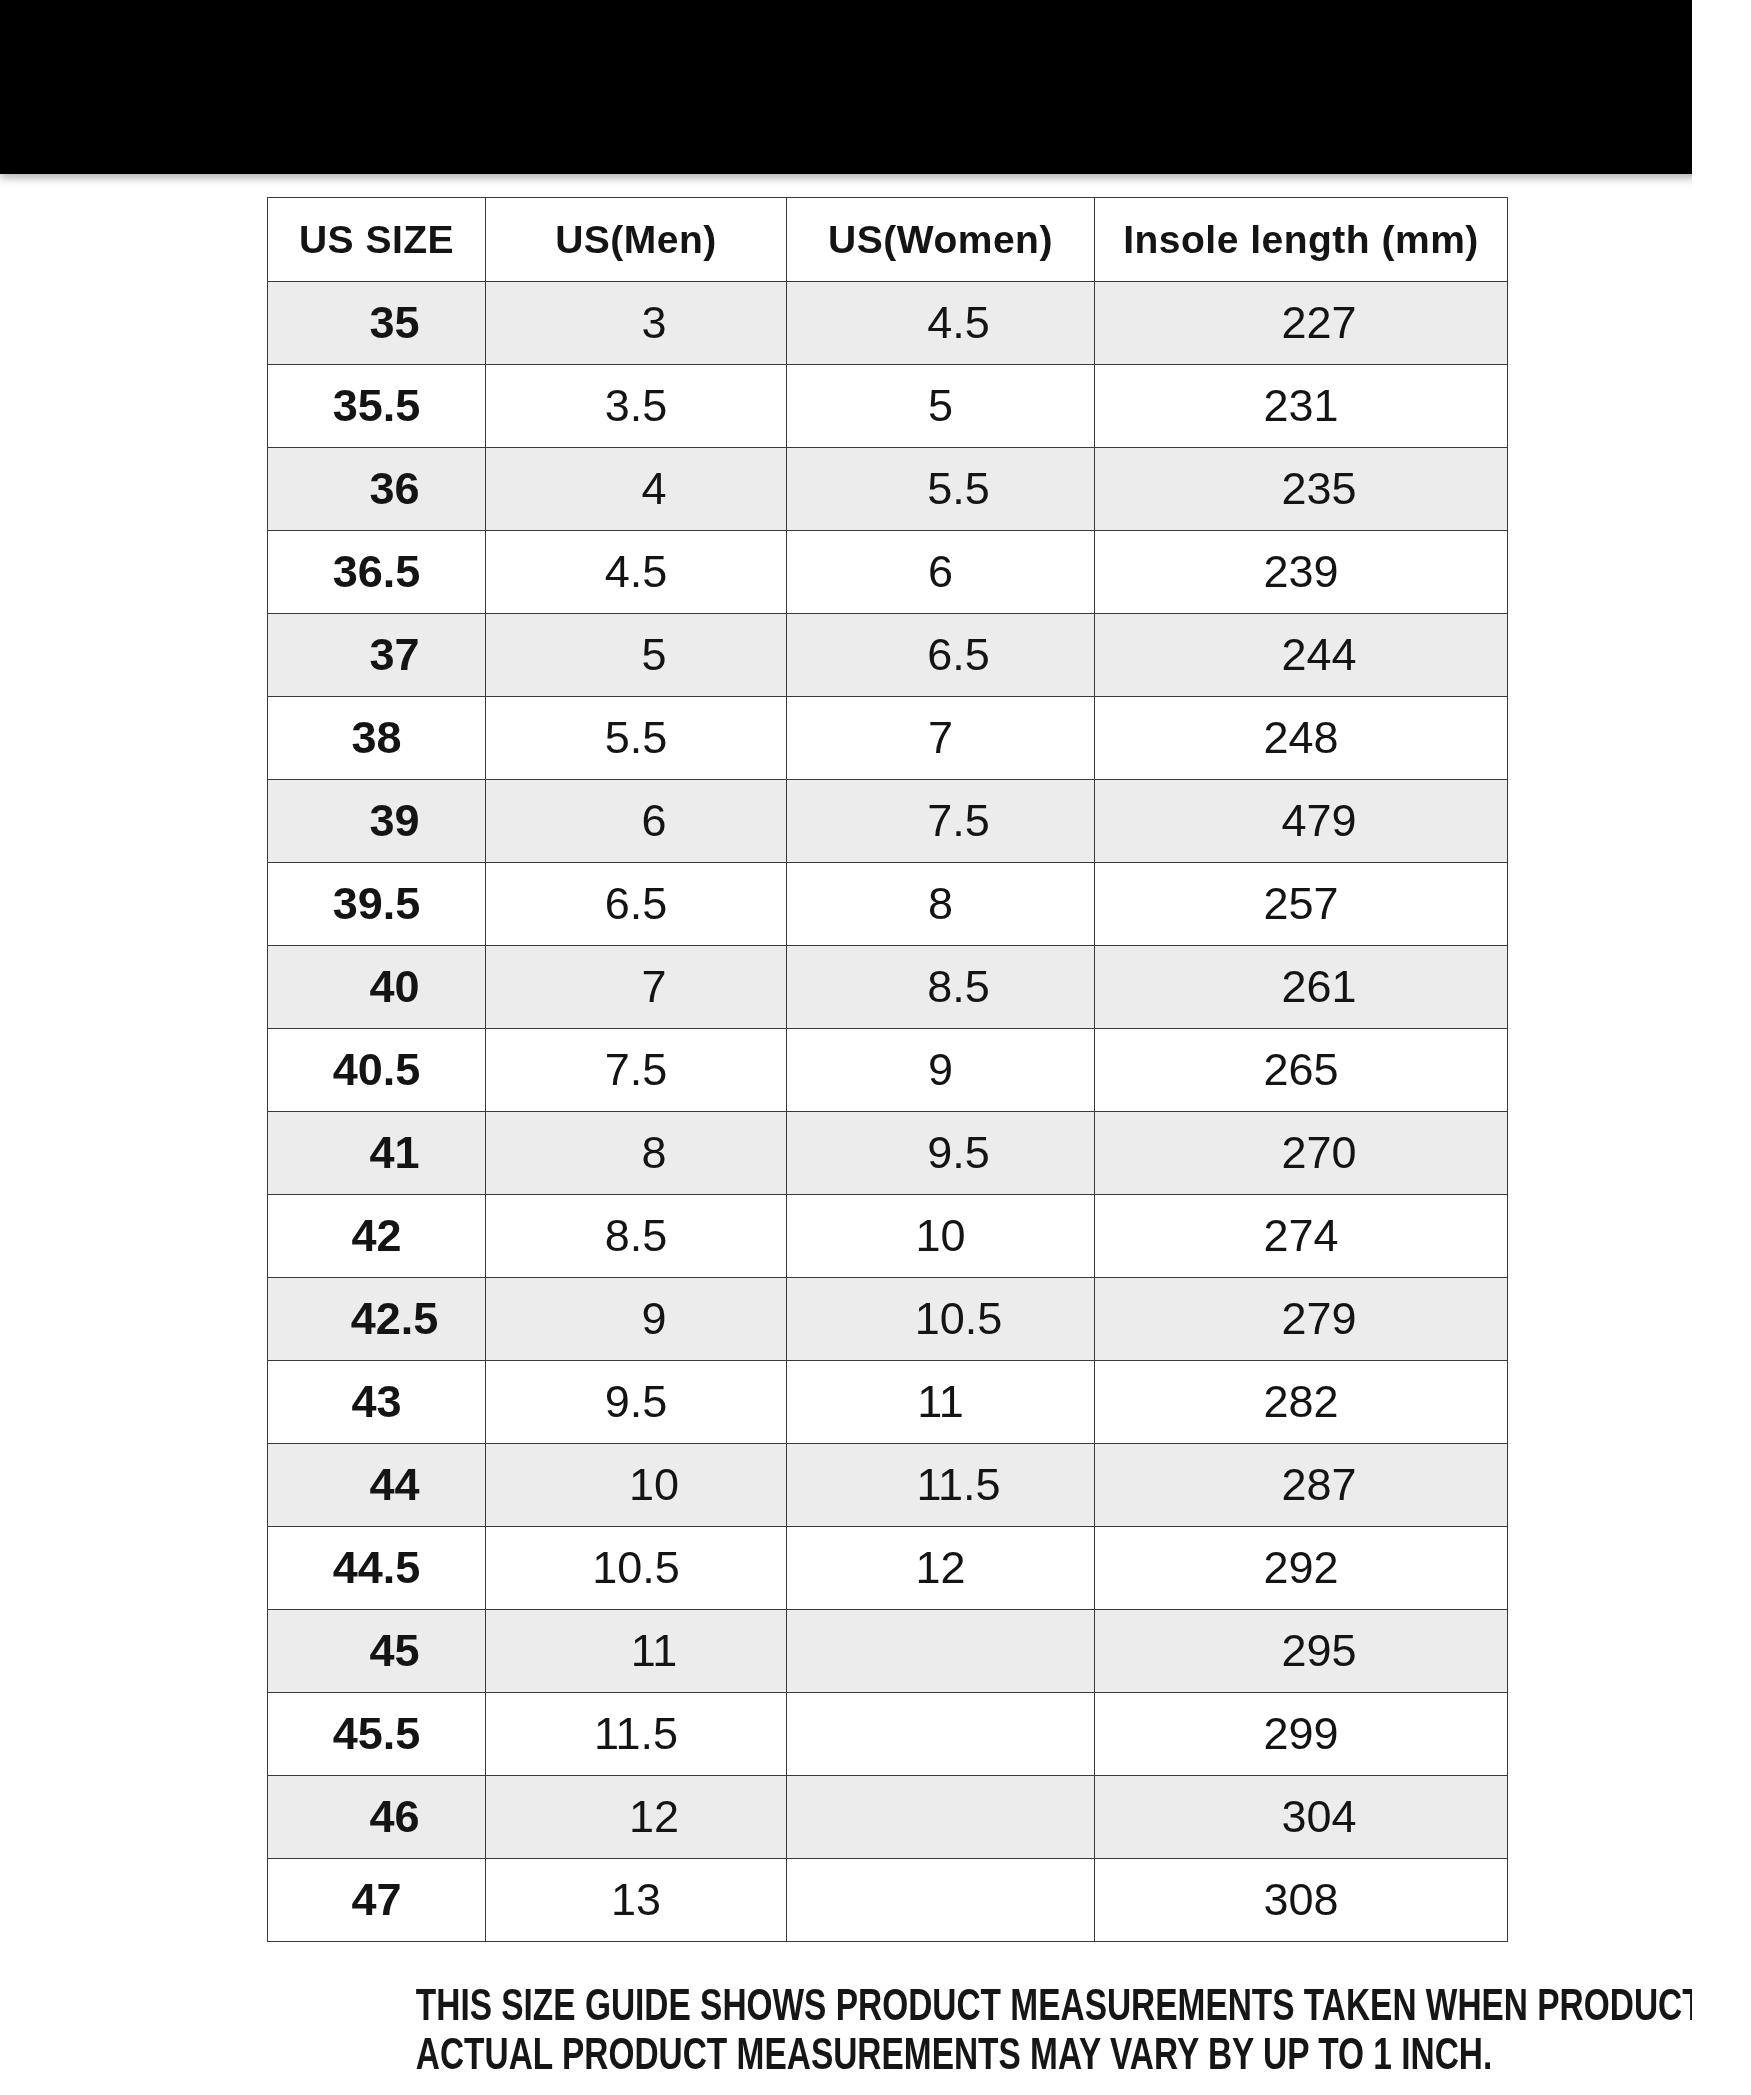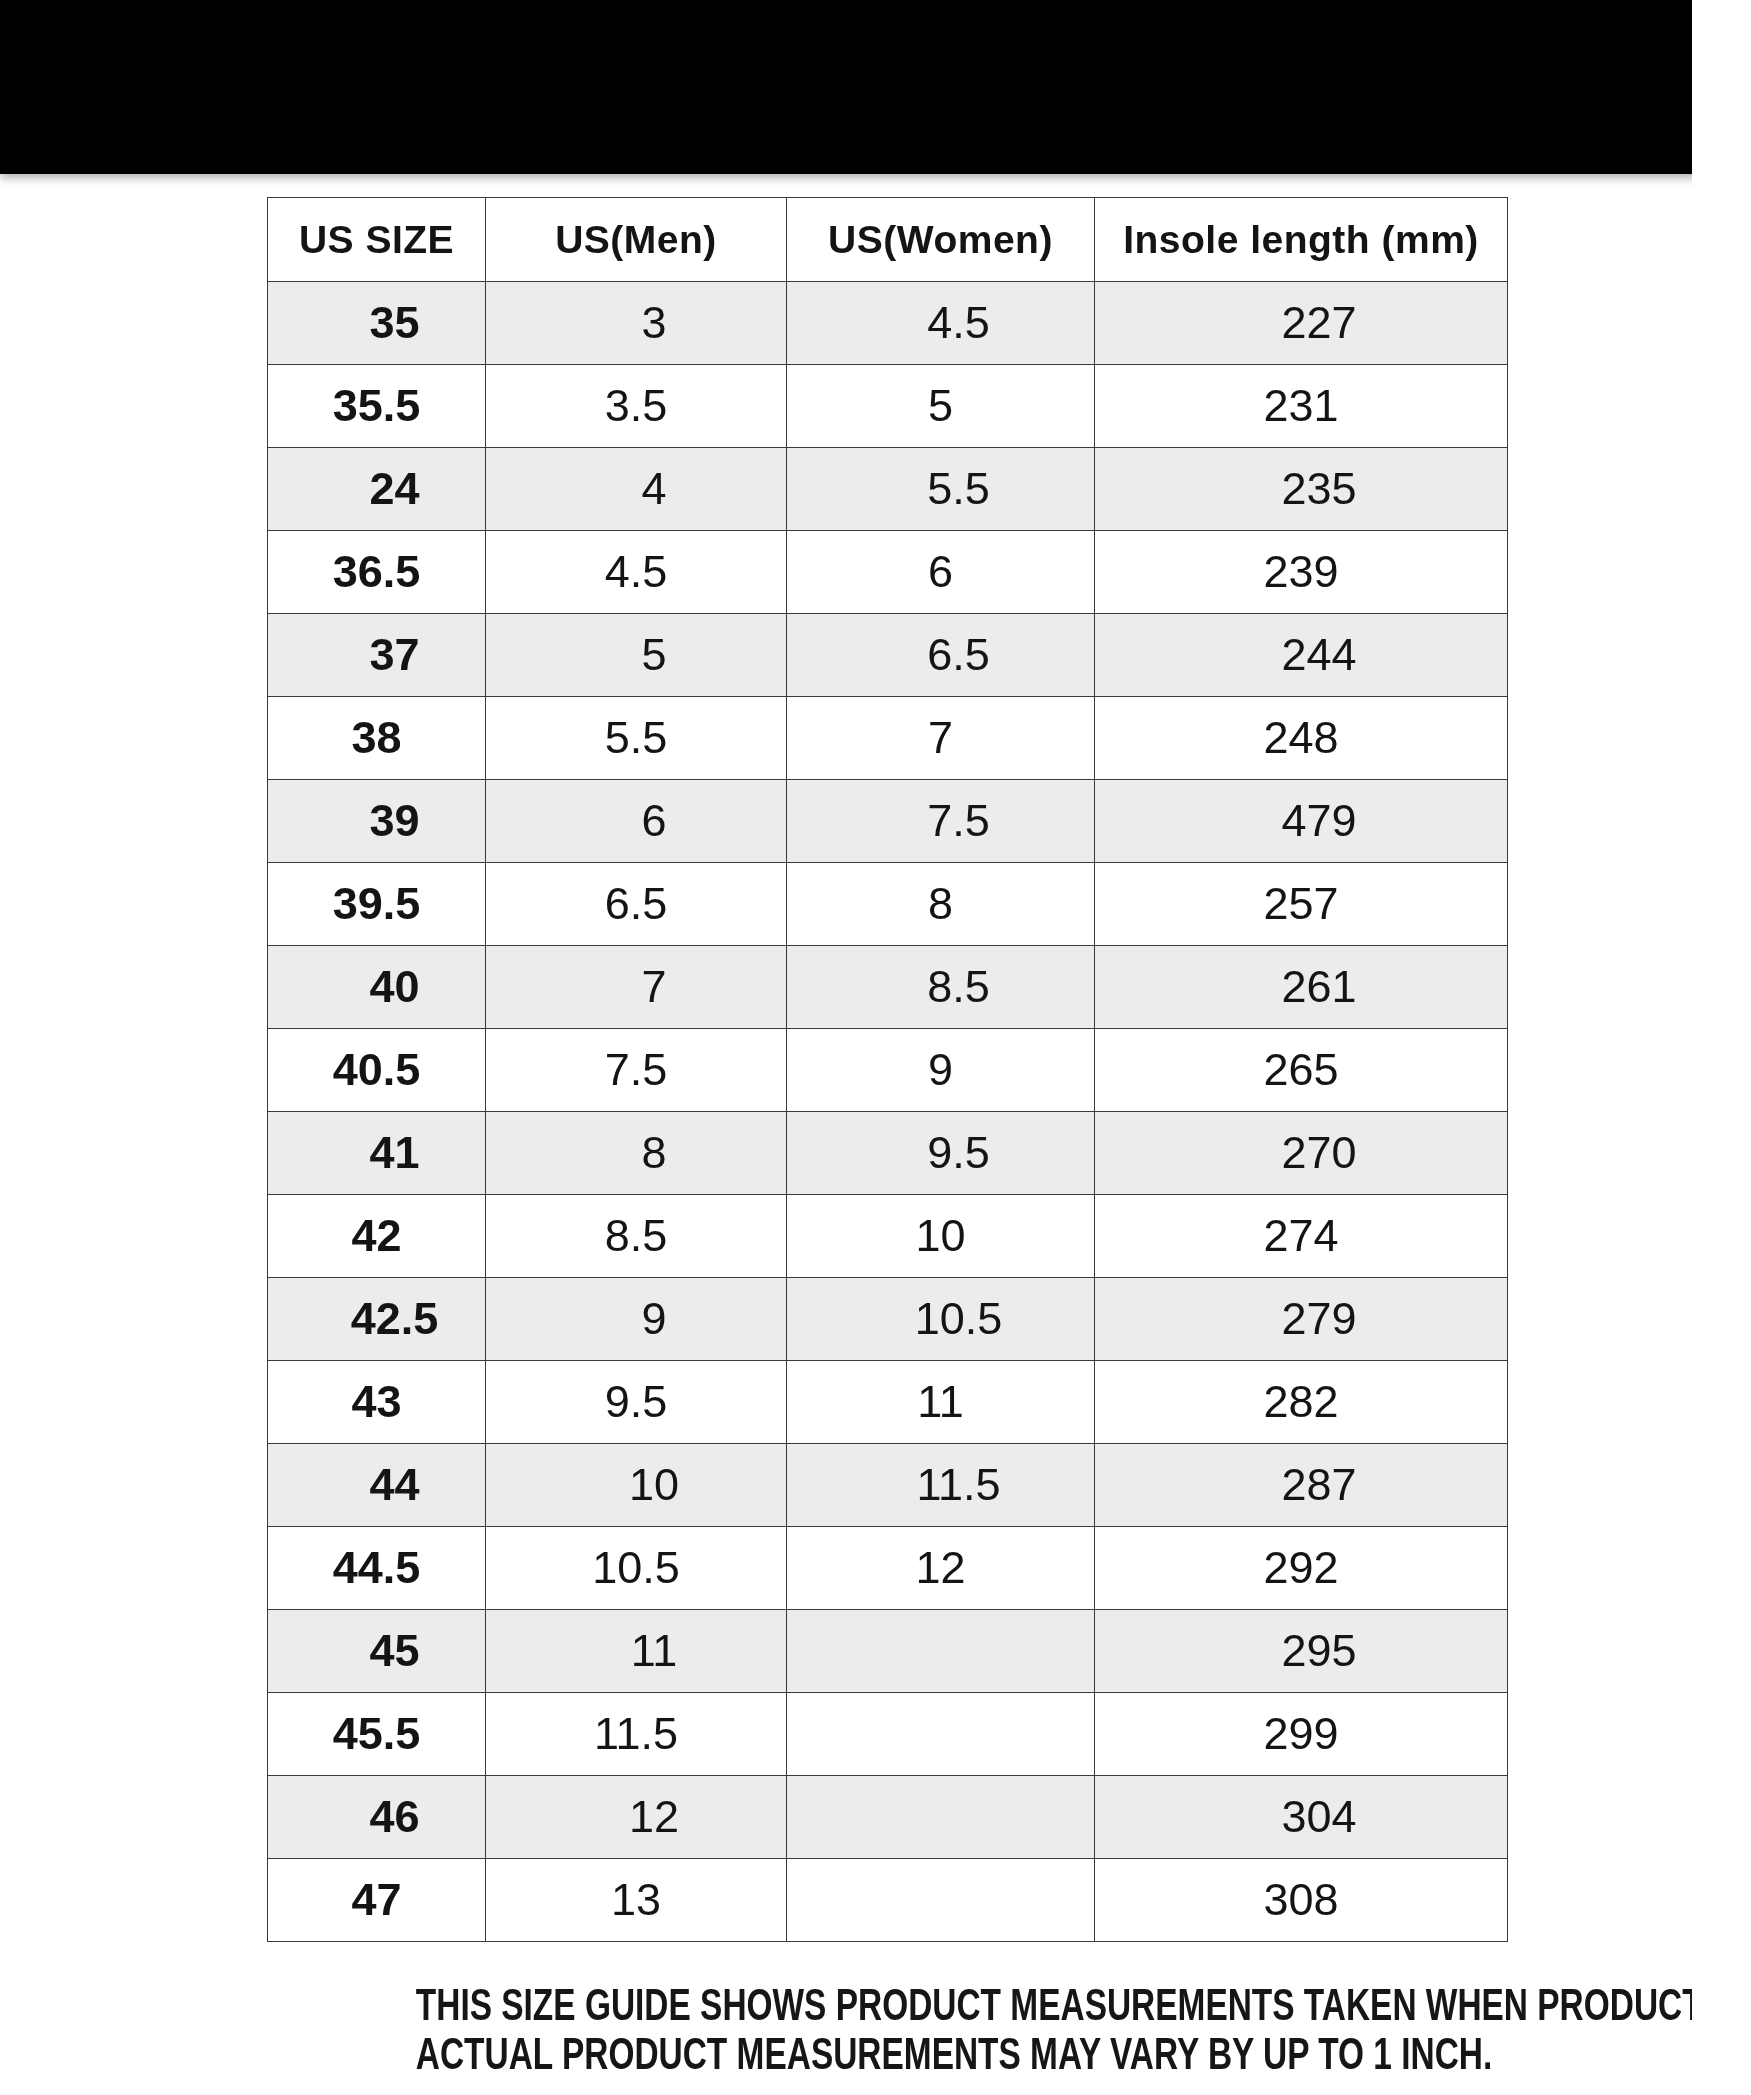--- a/index.html
+++ b/index.html
@@ -115,21 +115,21 @@
             <td style="border-color: rgb(58, 58, 58);">4.5</td>
             <td style="border-color: rgb(58, 58, 58);">227</td>
           </tr>
           <tr>
             <td style="border-color: rgb(58, 58, 58);">35.5</td>
             <td style="border-color: rgb(58, 58, 58);">3.5</td>
             <td style="border-color: rgb(58, 58, 58);">5</td>
             <td style="border-color: rgb(58, 58, 58);">231</td>
           </tr>
           <tr class="stripe">
-            <td style="border-color: rgb(58, 58, 58);">24</td>
+            <td style="border-color: rgb(58, 58, 58);">36</td>
             <td style="border-color: rgb(58, 58, 58);">4</td>
             <td style="border-color: rgb(58, 58, 58);">5.5</td>
             <td style="border-color: rgb(58, 58, 58);">235</td>
           </tr>
           <tr>
             <td style="border-color: rgb(58, 58, 58);">36.5</td>
             <td style="border-color: rgb(58, 58, 58);">4.5</td>
             <td style="border-color: rgb(58, 58, 58);">6</td>
             <td style="border-color: rgb(58, 58, 58);">239</td>
           </tr>

